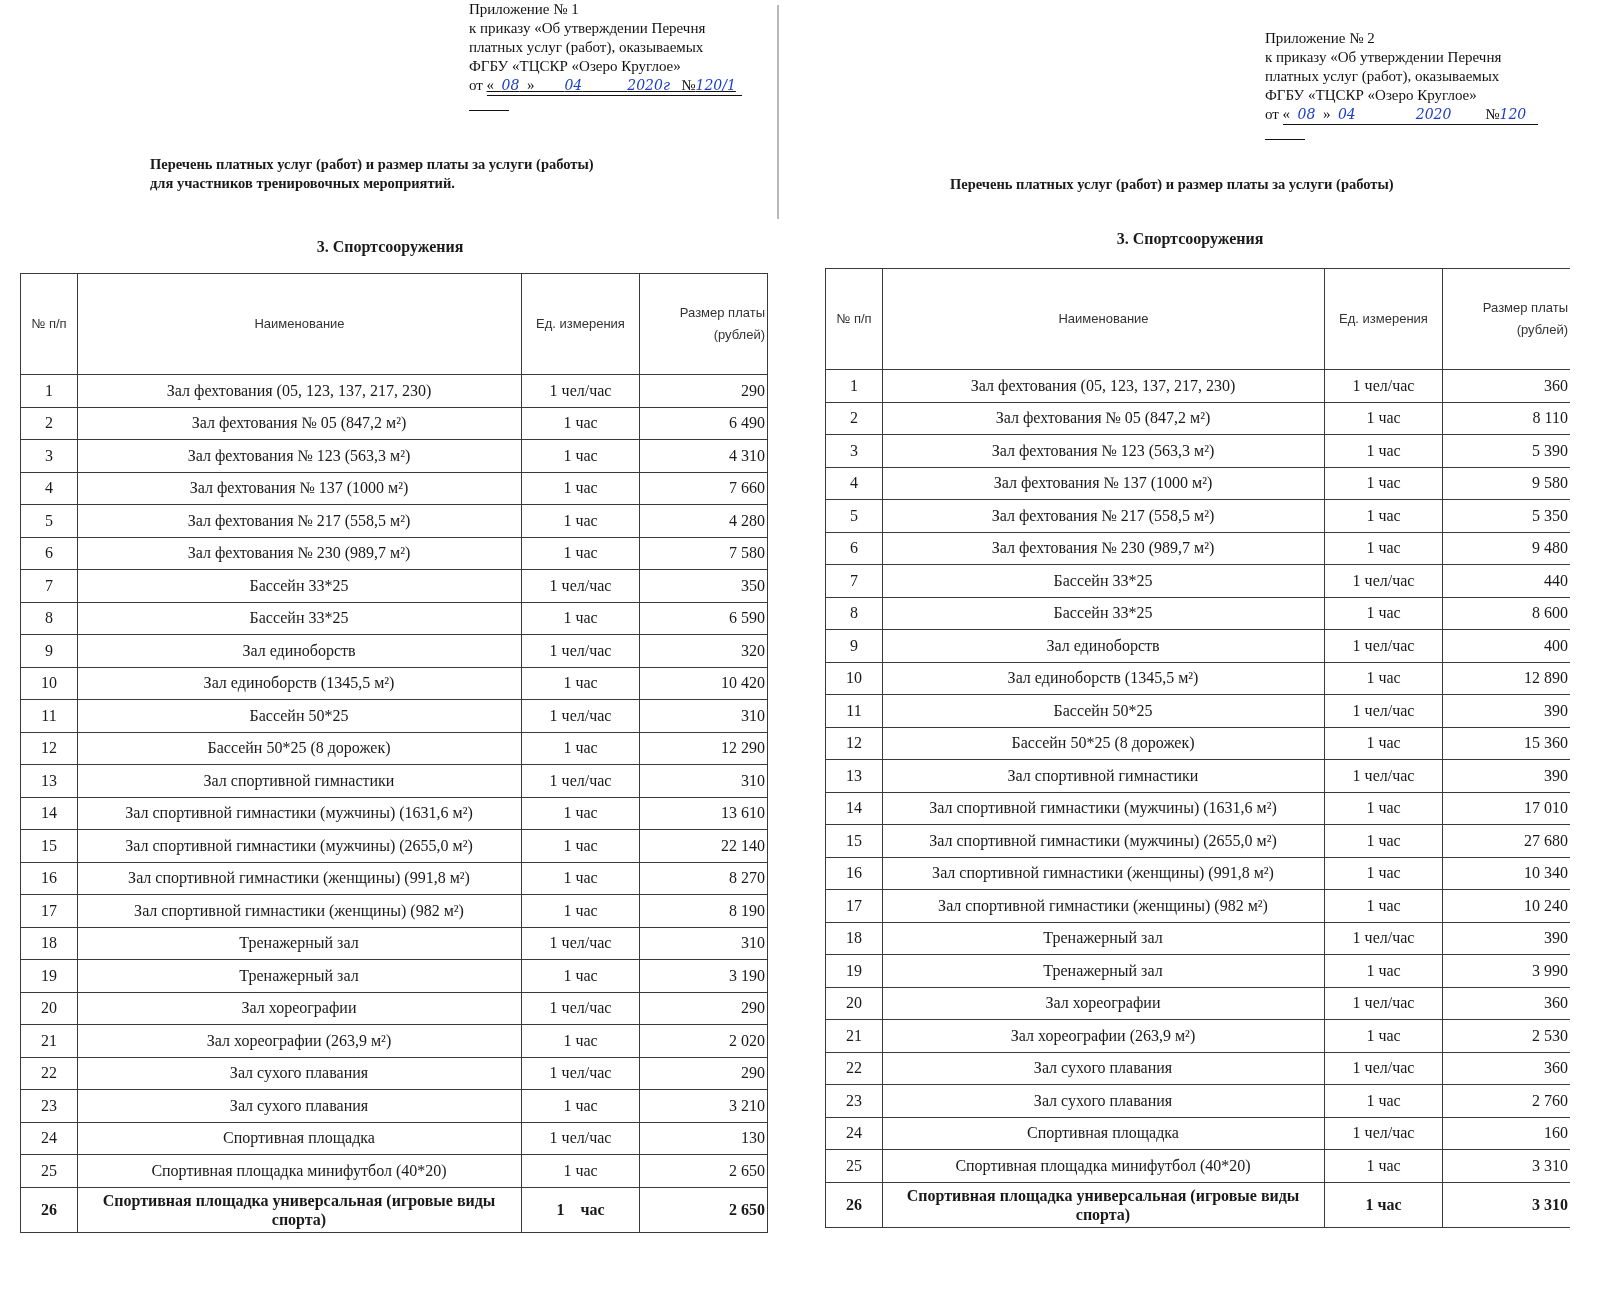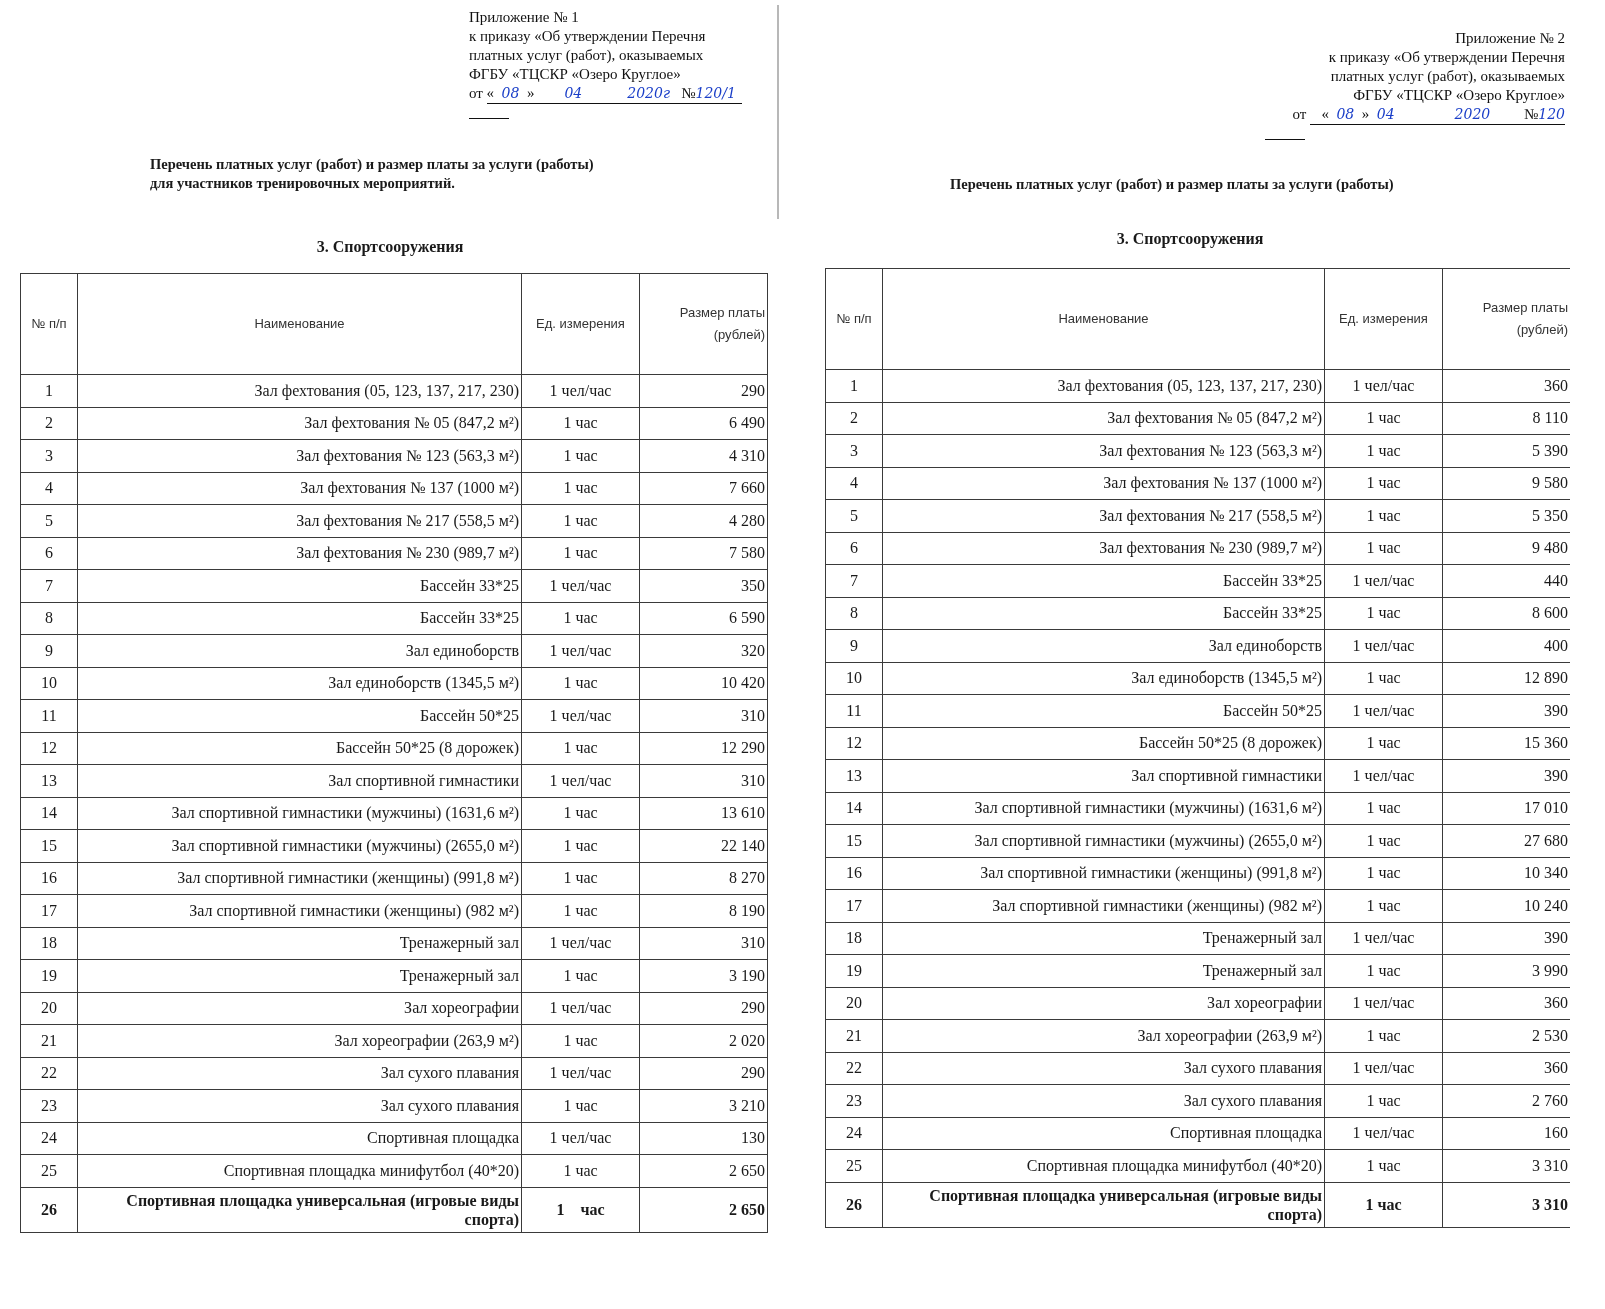--- a/index.html
+++ b/index.html
@@ -4,22 +4,22 @@
 <style>
   html, body { margin: 0; padding: 0; background: #ffffff; }
   body { width: 1605px; height: 1309px; position: relative; overflow: hidden;
          font-family: "Liberation Serif", "DejaVu Serif", serif; color: #1a1a1a; }
   .page { position: absolute; top: 0; }
   #page-left { left: 0; width: 780px; height: 1309px; }
   #page-right { left: 810px; width: 795px; height: 1309px; }
   .divider { position: absolute; left: 777px; top: 5px; width: 2px; height: 214px; background: #b8b8b8; }
 
   .annex { position: absolute; font-size: 15px; line-height: 19px; color: #111; }
-  #page-left .annex { left: 469px; top: 8px; width: 300px; }
-  #page-right .annex { left: 455px; top: 29px; width: 300px; text-align: right; }
+  #page-left .annex { left: 469px; top: 0; width: 300px; }
+  #page-right .annex { left: 455px; top: 29px; width: 300px; }
   .annex .line { white-space: nowrap; }
   .date-line { position: relative; white-space: nowrap; }
   .date-line .ul { display: inline-block; border-bottom: 1px solid #111; }
   .hand { font-family: "DejaVu Serif", serif; font-style: italic; color: #1a3ec8; font-size: 14px; }
   .short-rule { width: 40px; border-bottom: 1px solid #111; margin-top: 14px; height: 0; }
 
   .doc-title { position: absolute; text-align: left; font-weight: bold; font-size: 14.5px; line-height: 19px; }
   #page-left .doc-title { left: 150px; top: 155px; width: 580px; }
   #page-right .doc-title { left: 140px; top: 175px; width: 580px; }
 
@@ -28,38 +28,38 @@
   #page-right .section-title { left: 240px; top: 230px; width: 280px; }
 
   table.tariff { position: absolute; border-collapse: collapse; font-size: 16px; }
   #page-left table.tariff { left: 20px; top: 273px; width: 748px; }
   #page-right table.tariff { left: 15px; top: 268px; width: 745px; }
   table.tariff td, table.tariff th { border: 1.4px solid #3a3a3a; padding: 0 2px; }
   table.tariff th { font-weight: normal; font-family: "Liberation Sans", "DejaVu Sans", sans-serif;
                     font-size: 13px; color: #333; height: 100px; line-height: 22px; }
   table.tariff td { height: 31.5px; }
   .c-num { width: 52px; text-align: center; }
-  .c-name { text-align: right; padding-left: 1px !important; margin-left: 34px; }
+  .c-name { text-align: center; padding-left: 1px !important; margin-left: 34px; }
   .c-unit { width: 113px; text-align: center; }
   .c-price { width: 123px; text-align: right; }
   tr.wrap td { height: 44px; line-height: 19px; font-weight: bold; }
   #page-right table.tariff td.c-price, #page-right table.tariff th.c-price { border-right: none; }
 </style>
 </head>
 <body>
 
 <div class="page" id="page-left">
   <div class="annex">
     <div class="line">Приложение № 1</div>
     <div class="line">к приказу «Об утверждении Перечня</div>
     <div class="line">платных услуг (работ), оказываемых</div>
     <div class="line">ФГБУ «ТЦСКР «Озеро Круглое»</div>
     <div class="date-line">
       <span>от</span>
-      <span class="ul" style="width:255px;">«&nbsp;&nbsp;<span class="hand">08</span>&nbsp;&nbsp;»&nbsp;&nbsp;&nbsp;&nbsp;&nbsp;&nbsp;&nbsp;&nbsp;<span class="hand">04</span>&nbsp;&nbsp;&nbsp;&nbsp;&nbsp;&nbsp;&nbsp;&nbsp;&nbsp;&nbsp;&nbsp;&nbsp;<span class="hand">2020г</span>&nbsp;&nbsp;&nbsp;<span>№</span><span class="hand">120/1</span></span>
+      <span class="ul" style="width:255px;text-decoration:underline;">«&nbsp;&nbsp;<span class="hand">08</span>&nbsp;&nbsp;»&nbsp;&nbsp;&nbsp;&nbsp;&nbsp;&nbsp;&nbsp;&nbsp;<span class="hand">04</span>&nbsp;&nbsp;&nbsp;&nbsp;&nbsp;&nbsp;&nbsp;&nbsp;&nbsp;&nbsp;&nbsp;&nbsp;<span class="hand">2020г</span>&nbsp;&nbsp;&nbsp;<span>№</span><span class="hand">120/1</span></span>
     </div>
     <div class="short-rule"></div>
   </div>
 
   <div class="doc-title">
     <div>Перечень платных услуг (работ) и размер платы за услуги (работы)</div>
     <div>для участников тренировочных мероприятий.</div>
   </div>
   <div class="section-title">3. Спортсооружения</div>
 

